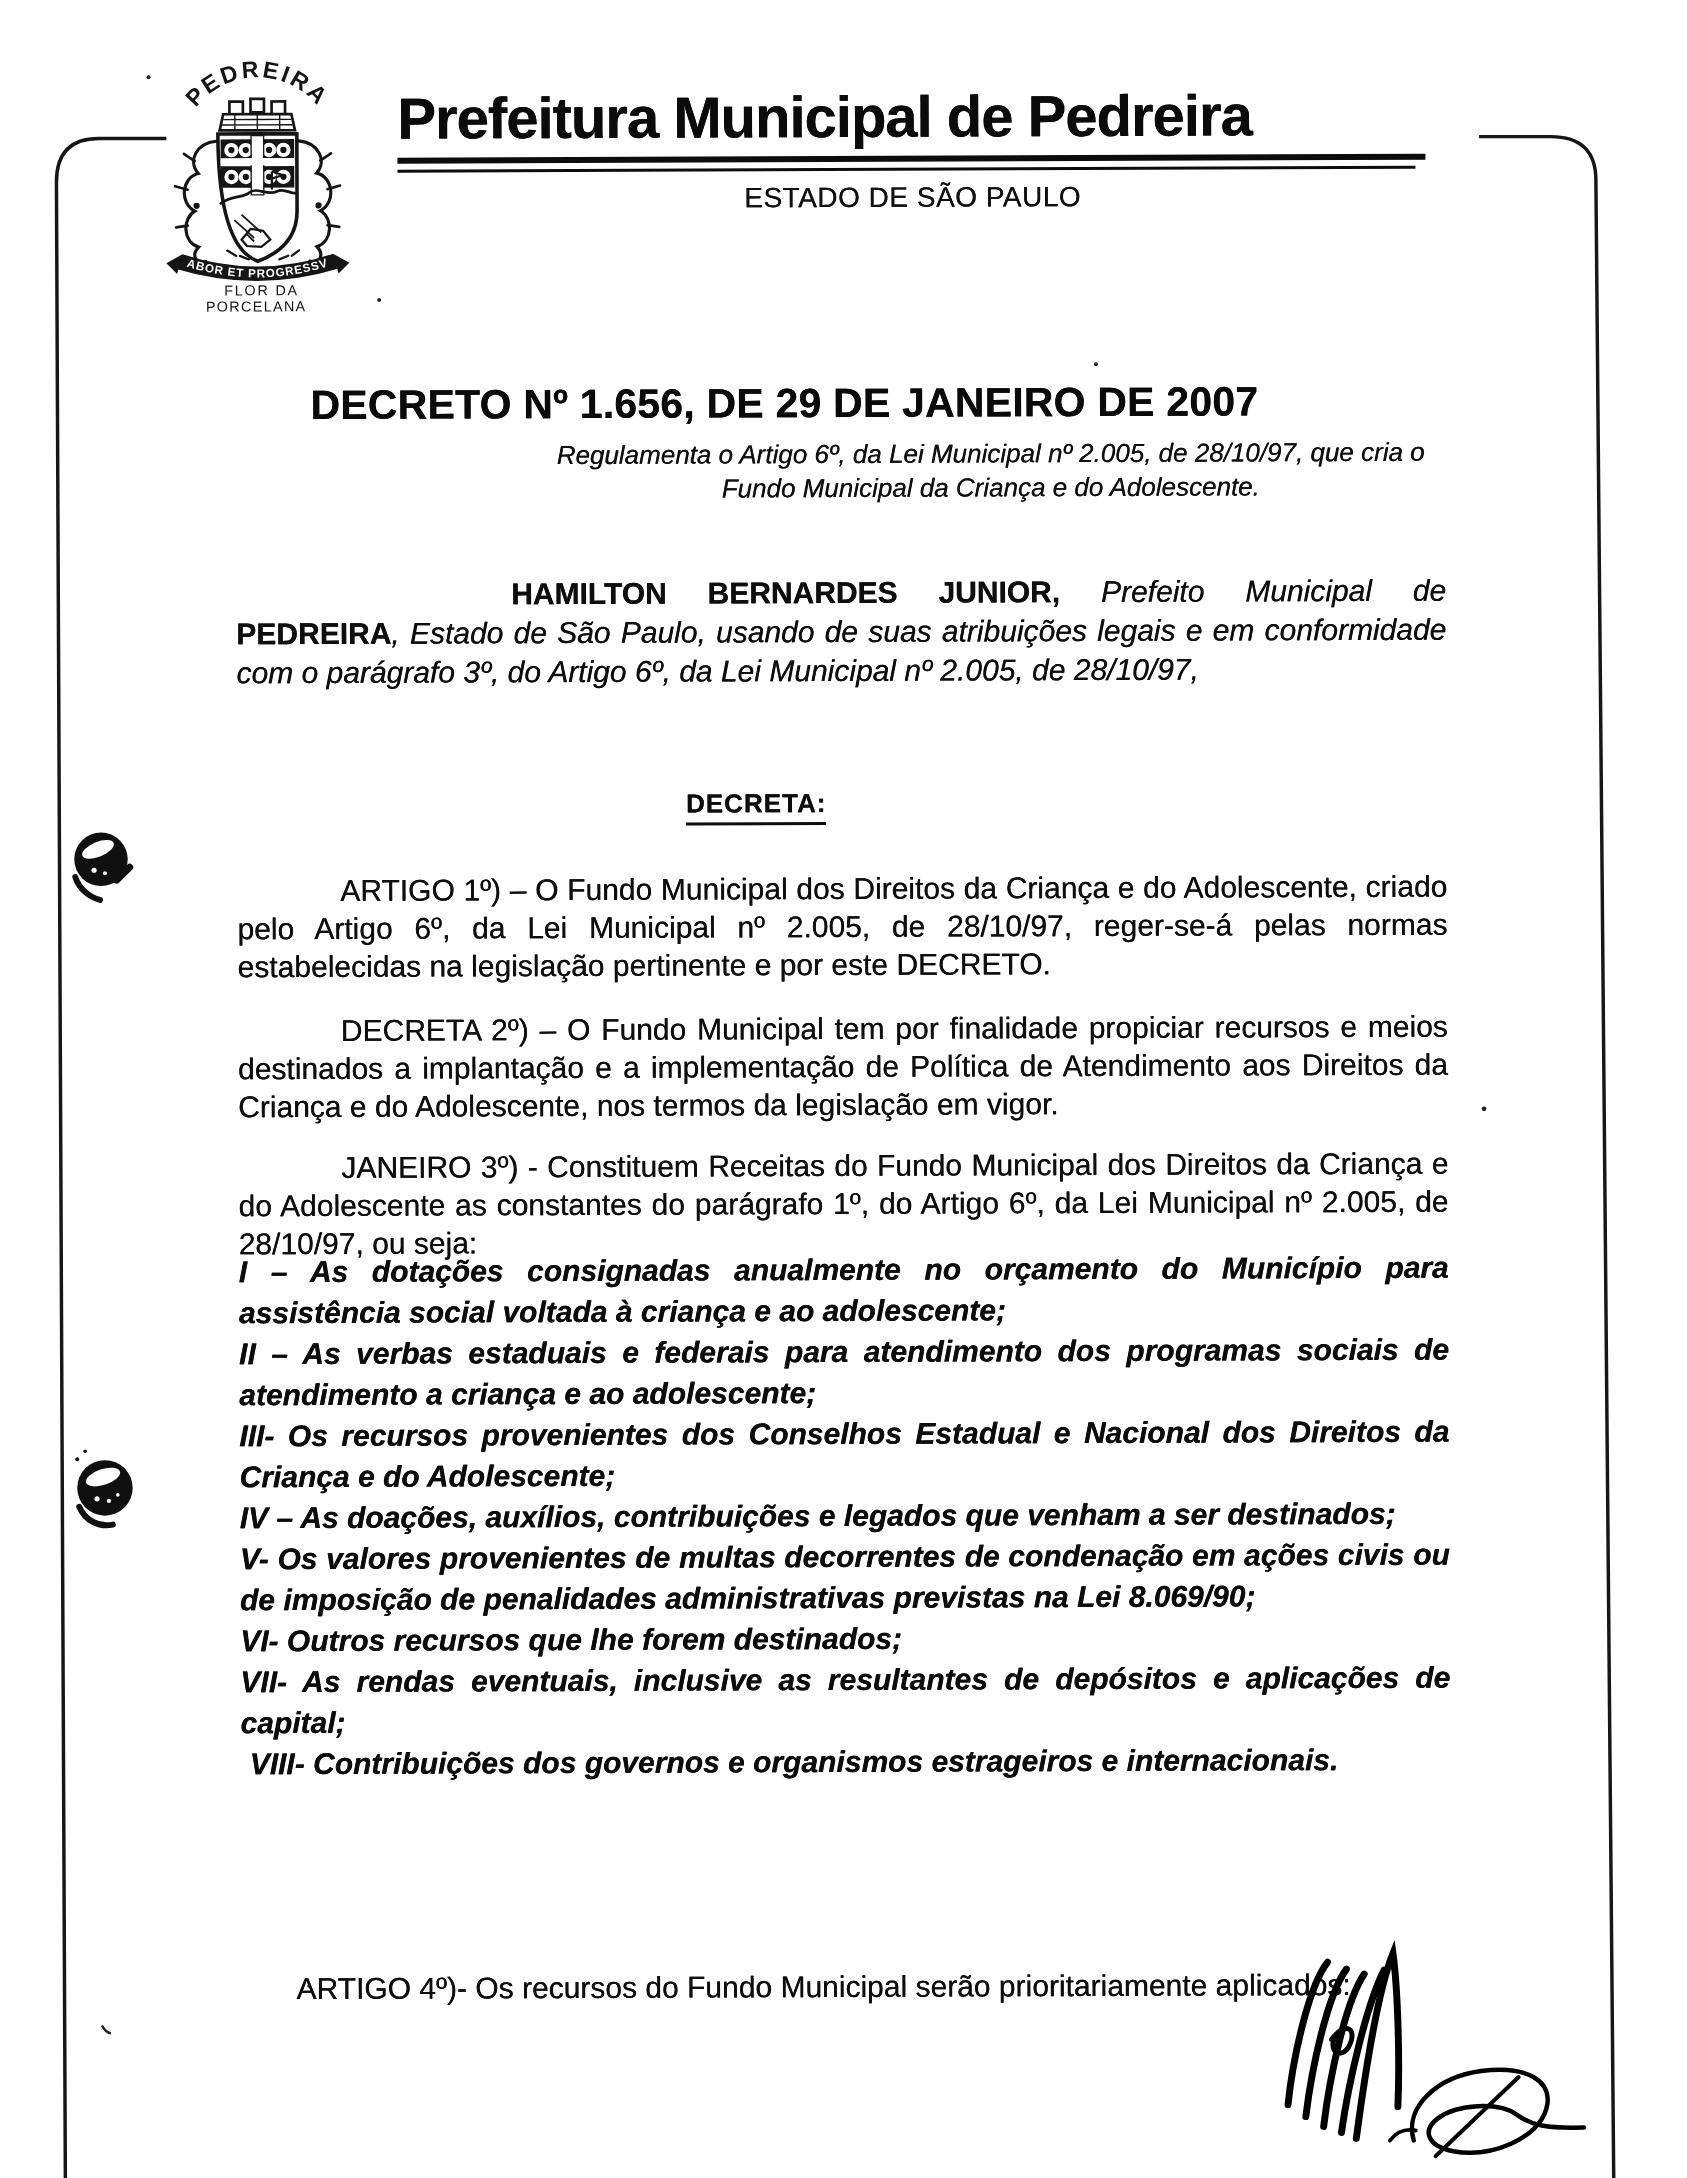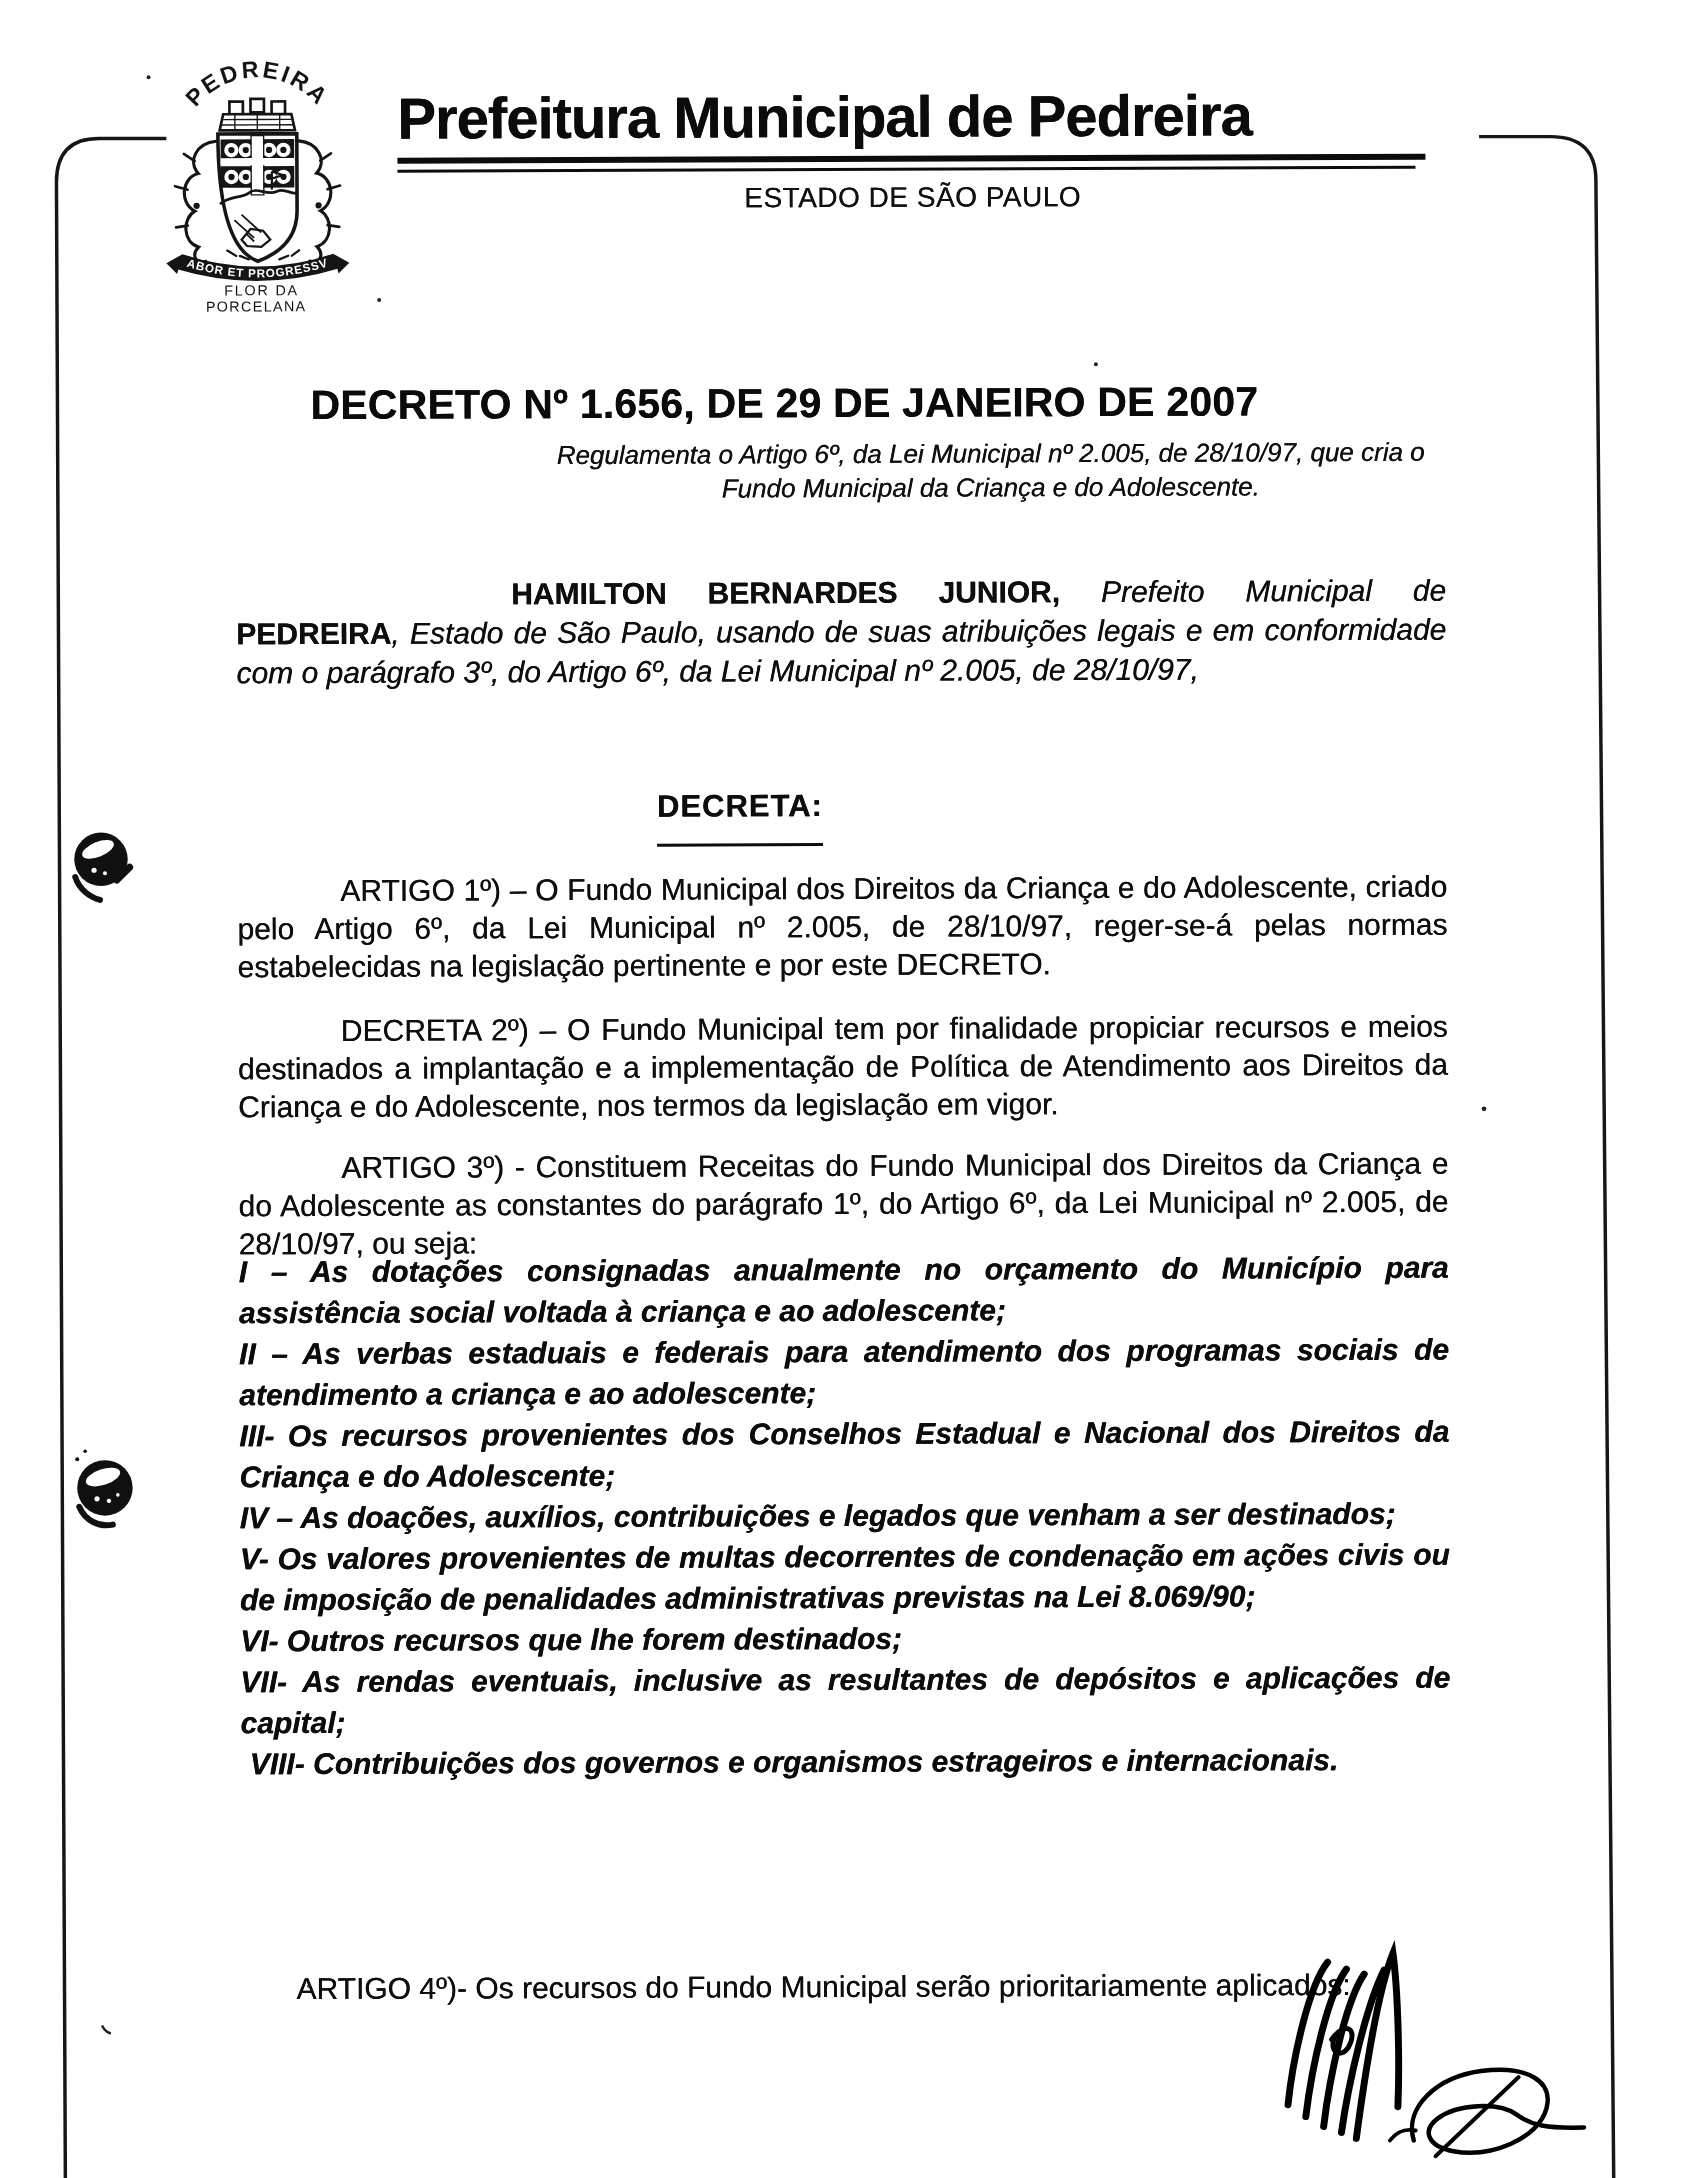--- a/index.html
+++ b/index.html
@@ -20,21 +20,21 @@
   .brand-underline .u1{height:6px;background:#0c0c0c;}
   .brand-underline .u2{height:3px;background:#0c0c0c;margin-top:6px;width:99%;}
   .brand-subtitle{left:426px;top:182px;width:980px;text-align:center;font-size:28px;letter-spacing:0.5px;color:#101010;}
   
   .decree-title{left:313px;top:380px;font-size:41px;font-weight:bold;letter-spacing:0.2px;white-space:nowrap;color:#0a0a0a;}
   .decree-summary{left:540px;top:437px;width:906px;font-size:26px;font-style:italic;line-height:34px;text-align:center;color:#101010;}
   .para{left:238px;width:1210px;font-size:30px;line-height:38px;text-align:justify;color:#0e0e0e;}
   .preamble{top:543px;text-indent:275px;line-height:39px;}
   .preamble .nm{font-weight:bold;}
   .preamble .it{font-style:italic;}
-  .decreta{left:658px;top:788px;font-size:31px;font-weight:bold;border-bottom:3.5px solid #0d0d0d;padding-bottom:19px;letter-spacing:1px;}
+  .decreta{left:687px;top:788px;font-size:26px;font-weight:bold;border-bottom:3.5px solid #0d0d0d;padding-bottom:3px;letter-spacing:1px;}
   .art{text-indent:103px;}
   .art .lbl{font-weight:normal;}
   .art1{top:840px;}
   .art2{top:980px;}
   .art3{top:1117px;}
   .items{left:238px;top:1249px;width:1210px;font-size:30px;font-weight:bold;font-style:italic;line-height:41px;text-align:justify;color:#0c0c0c;}
   .items .item{margin:0;}
   .items .item.indented{padding-left:9px;}
   .art4{top:1938px;text-indent:55px;}
   svg{display:block;}
@@ -127,21 +127,21 @@
 
     <div class="abs decree-title doc-text">DECRETO Nº 1.656, DE 29 DE JANEIRO DE 2007</div>
     <div class="abs decree-summary doc-text">Regulamenta o Artigo 6º,  da Lei Municipal nº 2.005, de 28/10/97, que cria o Fundo Municipal da Criança e do Adolescente.</div>
 
     <p class="abs para preamble doc-text"><span class="nm">HAMILTON BERNARDES JUNIOR,</span><span class="it"> Prefeito Municipal de </span><span class="nm">PEDREIRA</span><span class="it">, Estado de São Paulo, usando de suas atribuições legais e em conformidade com o parágrafo 3º, do Artigo 6º, da Lei Municipal nº 2.005, de 28/10/97,</span></p>
 
     <div class="abs decreta doc-text">DECRETA:</div>
 
     <p class="abs para art art1 doc-text"><span class="lbl">ARTIGO 1º)</span><span> – O Fundo Municipal dos Direitos da Criança e do Adolescente, criado pelo Artigo 6º, da Lei Municipal nº 2.005, de 28/10/97, reger-se-á pelas normas estabelecidas na legislação pertinente e por este DECRETO.</span></p>
     <p class="abs para art art2 doc-text"><span class="lbl">DECRETA 2º)</span><span> – O Fundo Municipal tem por finalidade propiciar recursos e meios destinados a implantação e a implementação de Política de Atendimento aos Direitos da Criança e do Adolescente, nos termos da legislação em vigor.</span></p>
-    <p class="abs para art art3 doc-text"><span class="lbl">ARTIGO 3º)</span><span> -  Constituem Receitas do Fundo Municipal dos Direitos da Criança e do Adolescente as constantes do parágrafo 1º, do Artigo 6º, da Lei Municipal nº 2.005, de 28/10/97, ou seja:</span></p>
+    <p class="abs para art art3 doc-text"><span class="lbl">JANEIRO 3º)</span><span> -  Constituem Receitas do Fundo Municipal dos Direitos da Criança e do Adolescente as constantes do parágrafo 1º, do Artigo 6º, da Lei Municipal nº 2.005, de 28/10/97, ou seja:</span></p>
 
     <div class="abs items">
       <div class="item doc-text">I – As dotações consignadas anualmente no orçamento do Município para assistência social voltada à criança e ao adolescente;</div>
       <div class="item doc-text">II – As verbas estaduais e federais para atendimento dos programas sociais de atendimento a criança e ao adolescente;</div>
       <div class="item doc-text">III- Os recursos provenientes dos Conselhos Estadual e Nacional dos Direitos da Criança e do Adolescente;</div>
       <div class="item doc-text">IV – As doações, auxílios, contribuições e legados que venham a ser destinados;</div>
       <div class="item doc-text">V- Os valores provenientes de multas decorrentes de condenação em ações civis ou de imposição de penalidades administrativas previstas na Lei 8.069/90;</div>
       <div class="item doc-text">VI- Outros recursos que lhe forem destinados;</div>
       <div class="item doc-text">VII- As rendas eventuais, inclusive as resultantes de depósitos e aplicações de capital;</div>
       <div class="item doc-text indented">VIII- Contribuições dos governos e organismos estrageiros e internacionais.</div>

